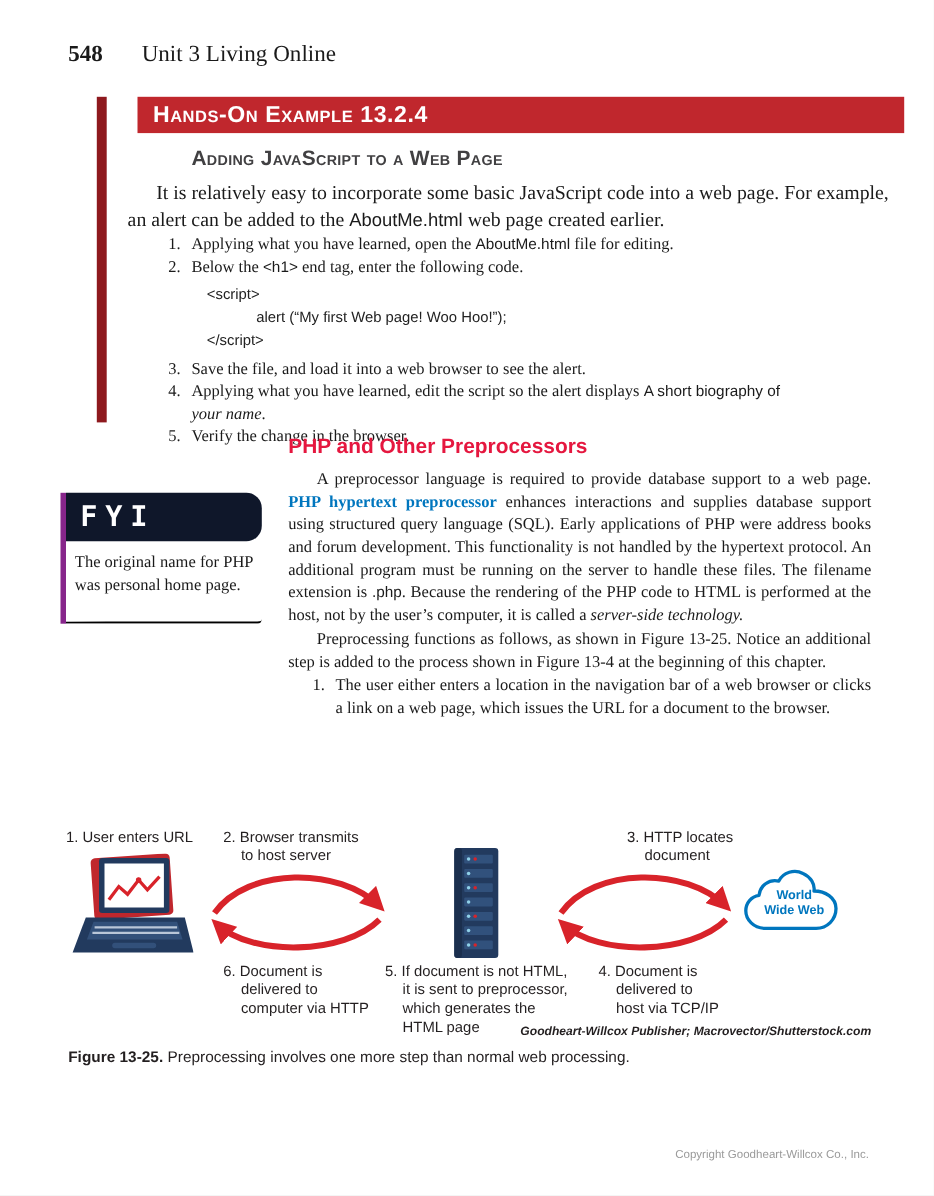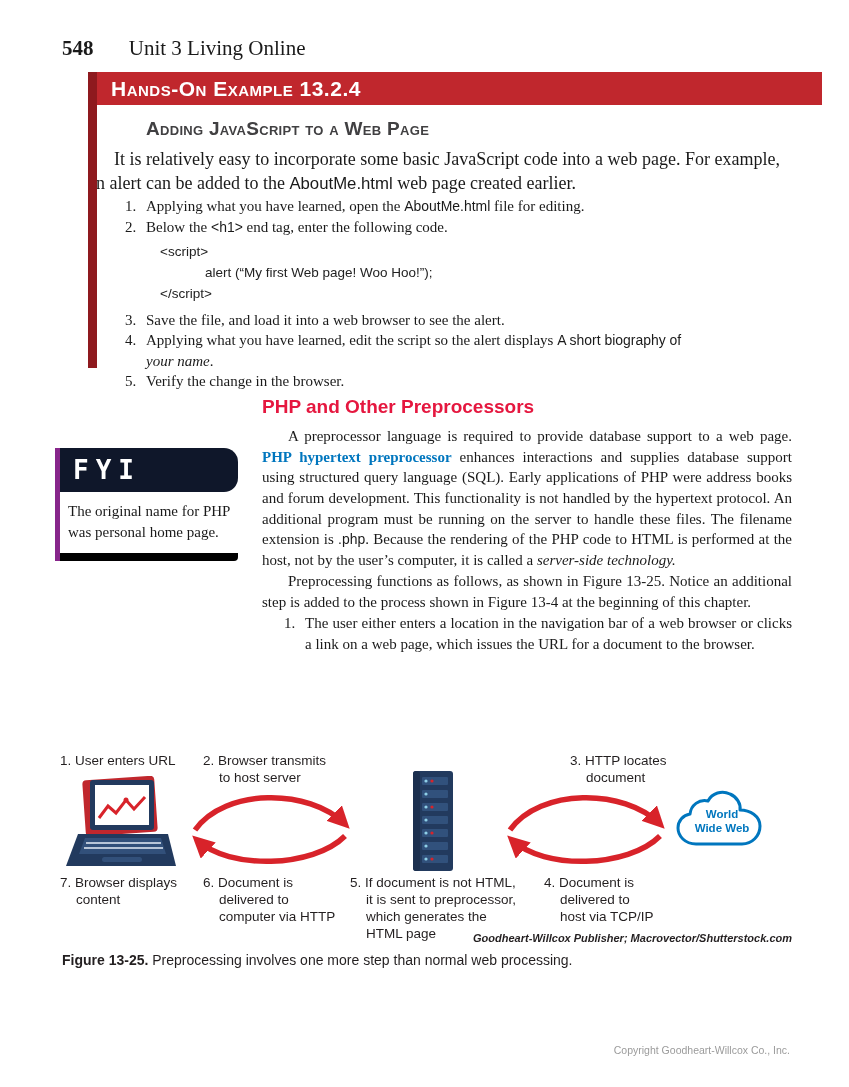--- a/index.html
+++ b/index.html
@@ -8,39 +8,39 @@
   .page { position:relative; width:849px; height:1087px; background:#ffffff; margin:0 auto; overflow:hidden; color:#1a1a1a; }
 
   .sans { font-family:"Liberation Sans", sans-serif; font-size:0.93em; }
   .ital { font-style:italic; }
 
   
   .running-head { position:absolute; left:62px; top:36px; font-size:21px; }
   .folio { font-weight:bold; margin-right:30px; }
 
   
-  .example { position:absolute; left:88px; top:72px; width:734px; }
+  .example { position:absolute; left:88px; top:88px; width:734px;padding-left:28px; }
   .example-rail { position:absolute; left:0; top:0; width:9px; height:296px; background:#8e191e; }
   .example-banner { margin-left:9px; height:33px; background:#c0272d; color:#fff; display:flex; align-items:center;
       padding-left:14px; font-family:"Liberation Sans", sans-serif; font-weight:bold; font-size:21px;
       font-variant:small-caps; letter-spacing:0.5px; }
   .example-subtitle { margin:13px 0 7px 58px; font-family:"Liberation Sans", sans-serif; font-weight:bold;
       font-variant:small-caps; font-size:19px; color:#414042; letter-spacing:0.3px; }
   .intro { margin-left:0; width:692px; font-size:18px; line-height:1.36; text-indent:26px; text-align:justify; }
   .step { display:flex; margin-left:37px; width:667px; font-size:15px; line-height:1.36; }
   .step-num { flex:none; width:21px; }
   .step-body { flex:1; text-align:justify; }
   .code { margin:5px 0 5px 72px; font-family:"Liberation Sans", sans-serif; font-size:13.5px; line-height:1.55; color:#222; }
   .code-indent { padding-left:45px; }
 
   
   .fyi { position:absolute; left:55px; top:448px; width:183px; border-left:5px solid #87268b; }
   .fyi-head { background:#0f172a; color:#fff; font-family:"DejaVu Sans Mono", monospace; font-weight:bold;
       font-size:26px; letter-spacing:7px; padding:7px 0 7px 13px; border-radius:0 14px 14px 0; }
-  .fyi-body { border-bottom:8px solid #000000; border-bottom-right-radius:4px; padding:9px 6px 11px 8px;
+  .fyi-body { border-bottom:2px solid #000000; border-bottom-right-radius:4px; padding:9px 6px 23px 8px;
       font-size:15px; line-height:1.38; }
 
   
   .php-col { position:absolute; left:262px; top:396px; width:530px; }
   .php-heading { font-family:"Liberation Sans", sans-serif; font-weight:bold; font-size:19px; color:#e5173f; margin-bottom:8px; }
   .php-col p { font-size:15px; line-height:1.38; text-align:justify; }
   .indent1 { text-indent:26px; }
   .term { color:#0076be; font-weight:bold; }
   .php-step { display:flex; margin-left:22px; margin-top:1px; font-size:15px; line-height:1.38; }
   .php-step-num { flex:none; width:21px; }
@@ -192,22 +192,20 @@
       <path d="M10,46 C40,4 124,4 160,40" stroke="#d8232a" stroke-width="5.5" fill="none" marker-end="url(#ah)"></path>
       <path d="M160,52 C128,84 44,86 12,56" stroke="#d8232a" stroke-width="5.5" fill="none" marker-end="url(#ah)"></path>
     </svg>
 
     <svg class="fig-svg" style="left:612px; top:40px;" width="100" height="64" viewBox="0 0 100 64">
       <path d="M24,56 C13,56 6,48 6,40 C6,33 11,27 18,26 C19,17 27,11 36,13 C40,5 50,2 58,6 C65,9 69,16 68,22 C78,22 88,28 88,38 C88,48 80,56 70,56 Z" fill="#ffffff" stroke="#0076be" stroke-width="3" stroke-linejoin="round"></path>
     </svg>
     <div class="cloud-label">World
 Wide Web</div>
 
-    <div class="fig-label" style="left:0; top:126px;">7. Browser displays
-content</div>
     <div class="fig-label" style="left:143px; top:126px;">6. Document is
 delivered to
 computer via HTTP</div>
     <div class="fig-label" style="left:290px; top:126px;">5. If document is not HTML,
 it is sent to preprocessor,
 which generates the
 HTML page</div>
     <div class="fig-label" style="left:484px; top:126px;">4. Document is
 delivered to
 host via TCP/IP</div>

